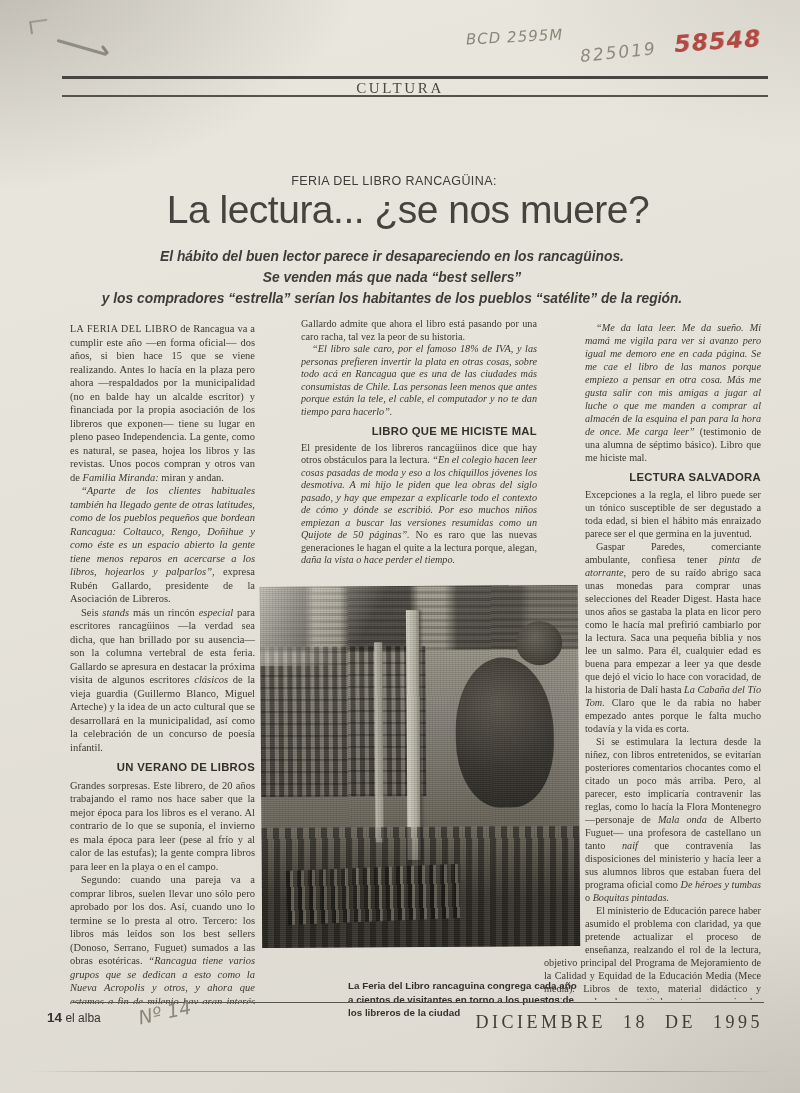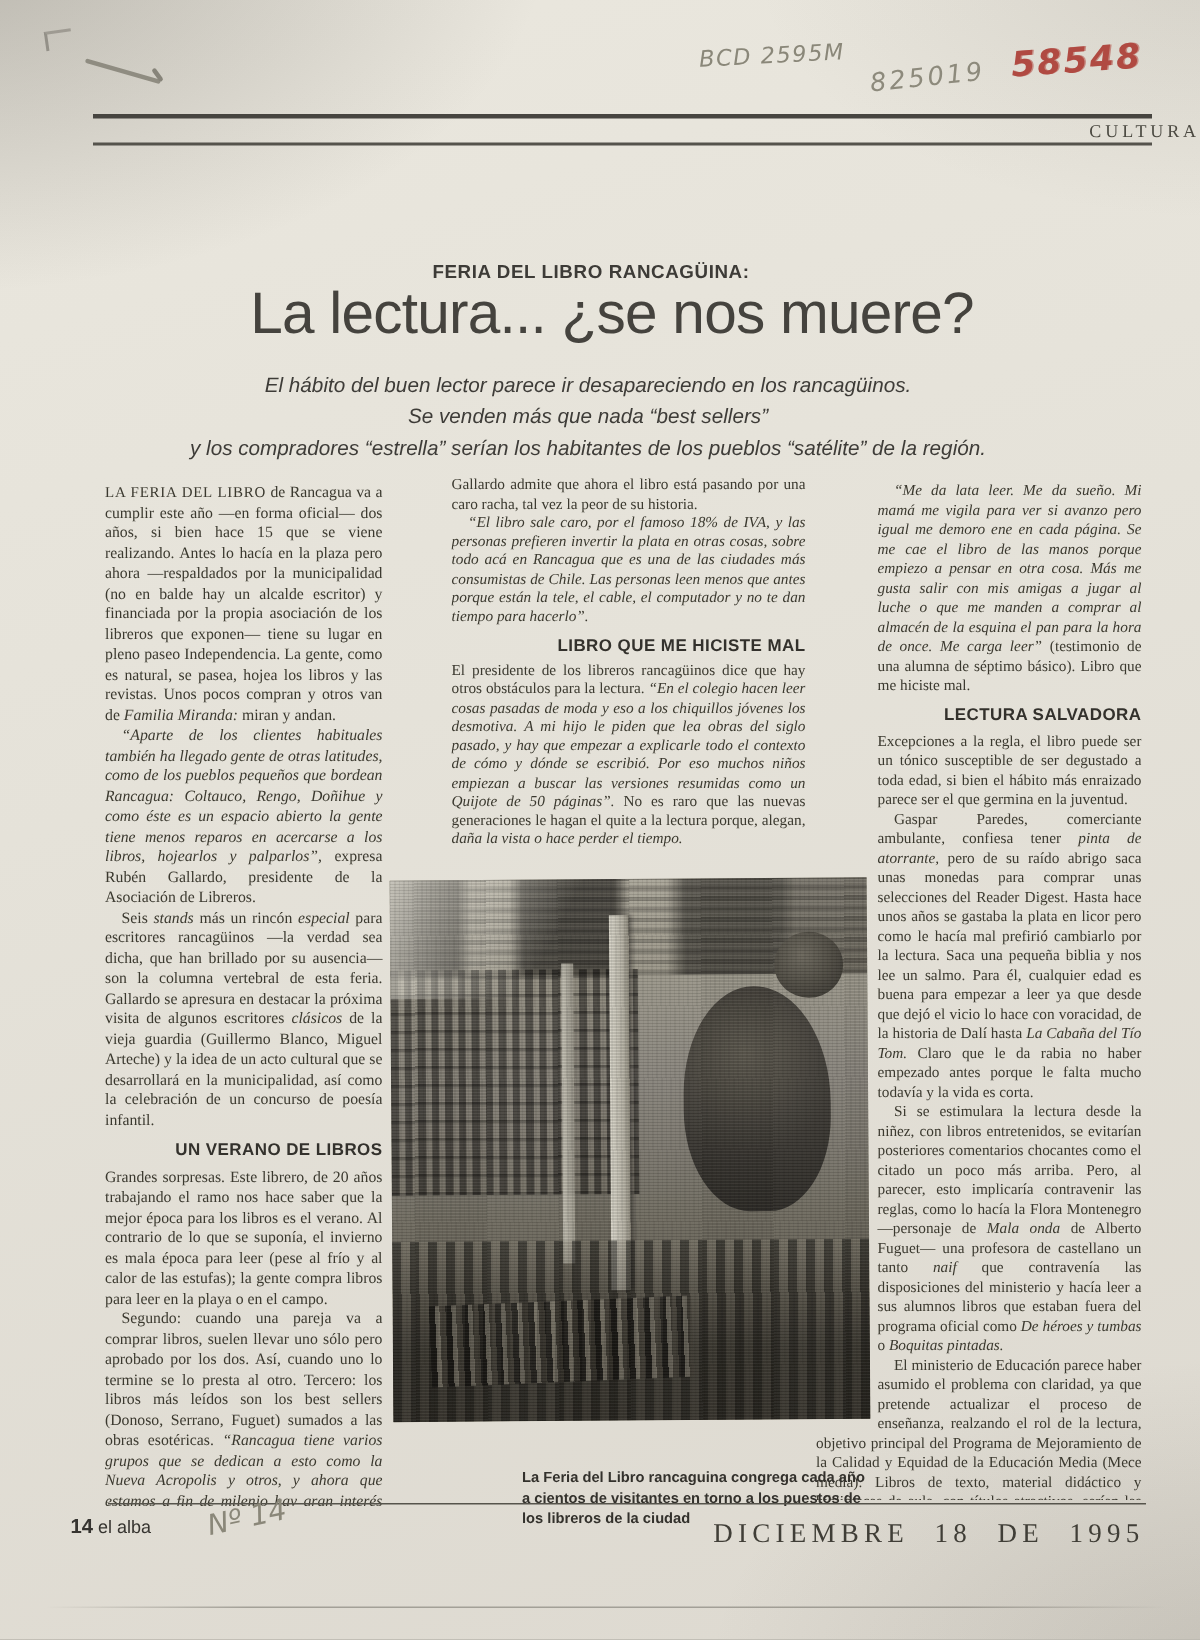--- a/index.html
+++ b/index.html
@@ -6,31 +6,31 @@
   #page{
     position:relative;width:800px;height:1093px;margin:0 auto;overflow:hidden;
     font-family:"Liberation Serif",serif;color:#3b392f;
     background:
       radial-gradient(900px 520px at -6% -4%, rgba(100,96,88,.38), rgba(100,96,88,0) 46%),
       radial-gradient(620px 360px at 104% 102%, rgba(108,104,94,.22), rgba(108,104,94,0) 58%),
       radial-gradient(520px 280px at 102% -2%, rgba(118,113,103,.16), rgba(118,113,103,0) 60%),
       linear-gradient(163deg,#eae7de 0%,#e5e2d9 42%,#ddd9d0 100%);
   }
   .rule{position:absolute;background:#474540;}
-  #masthead-label{position:absolute;left:0;right:0;top:80px;text-align:right;
-    font-size:12px;letter-spacing:2.6px;color:#4c4a42;}
+  #masthead-label{position:absolute;left:0;right:0;top:80px;text-align:center;
+    font-size:15px;letter-spacing:2.6px;color:#4c4a42;}
   
   #kicker{position:absolute;left:0;right:12px;top:174px;text-align:center;
-    font-family:"Liberation Sans",sans-serif;font-weight:bold;font-size:12.5px;
+    font-family:"Liberation Sans",sans-serif;font-weight:normal;font-size:12.5px;
     letter-spacing:.4px;color:#3d3b37;}
   #headline{position:absolute;left:0;right:0;top:188px;text-align:center;
     font-family:"Liberation Sans",sans-serif;font-weight:400;font-size:39px;
     letter-spacing:-.5px;color:#45433e;padding-left:16px;}
   #deck{position:absolute;left:40px;right:56px;top:246px;text-align:center;
-    font-family:"Liberation Sans",sans-serif;font-style:italic;font-weight:normal;
+    font-family:"Liberation Sans",sans-serif;font-style:italic;font-weight:bold;
     font-size:13.8px;line-height:21px;color:#3e3c38;}
   
   .col{position:absolute;text-align:justify;overflow:hidden;}
   #col-left{left:70px;top:322px;width:224px;height:682px;font-size:10.5px;line-height:13.5px;}
   #col-middle{left:301px;top:318px;width:236px;height:268px;font-size:10.2px;line-height:12.5px;}
   #col-right{left:544px;top:321px;width:217px;height:679px;font-size:10.2px;line-height:13px;}
   .para{margin:0;}
   .para.ind{text-indent:11px;}
   .seg-i{font-style:italic;}
   .seg-sc{font-size:.95em;letter-spacing:.5px;}

